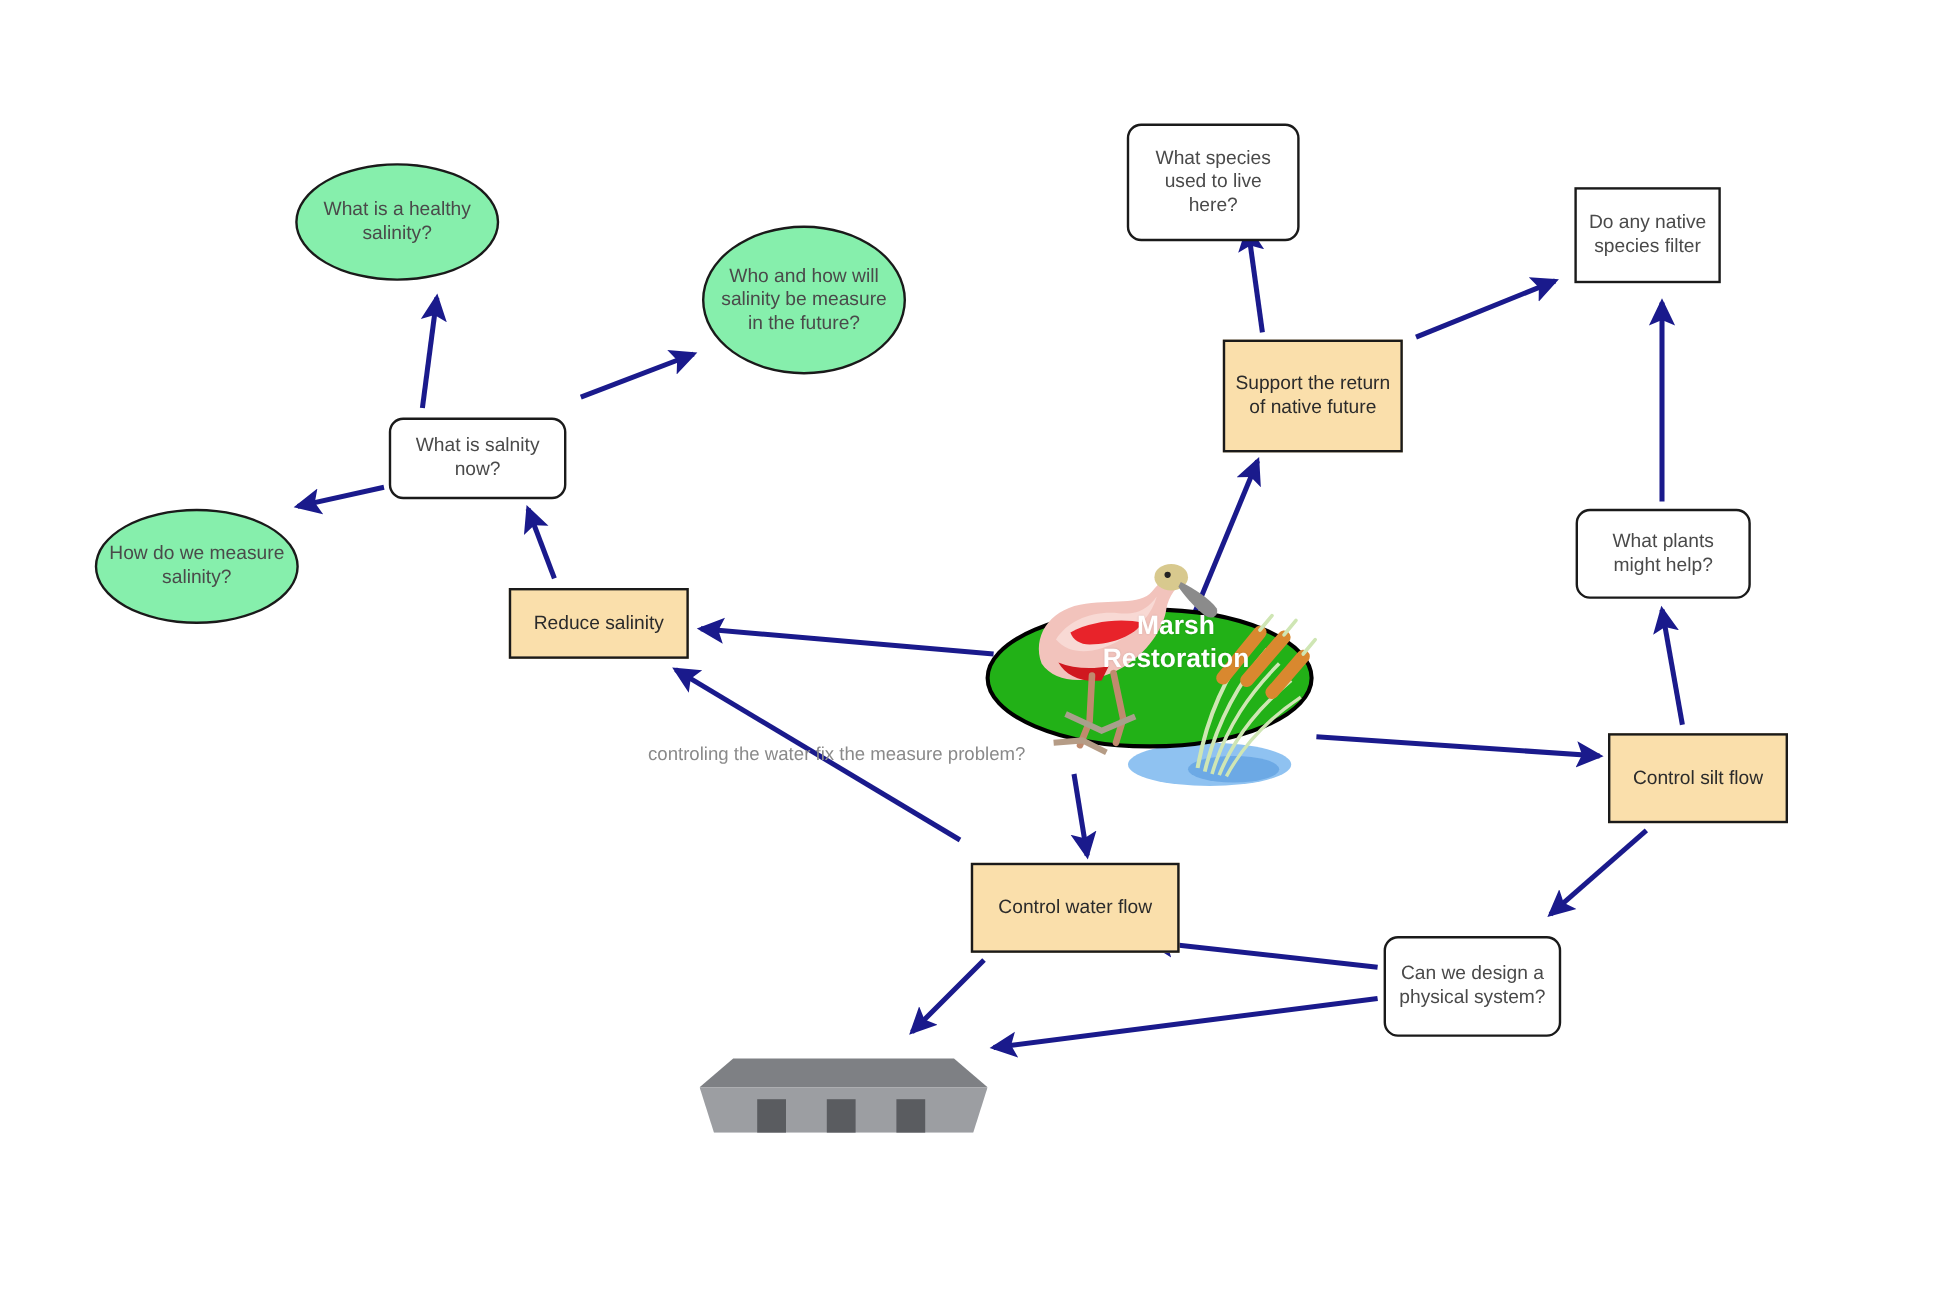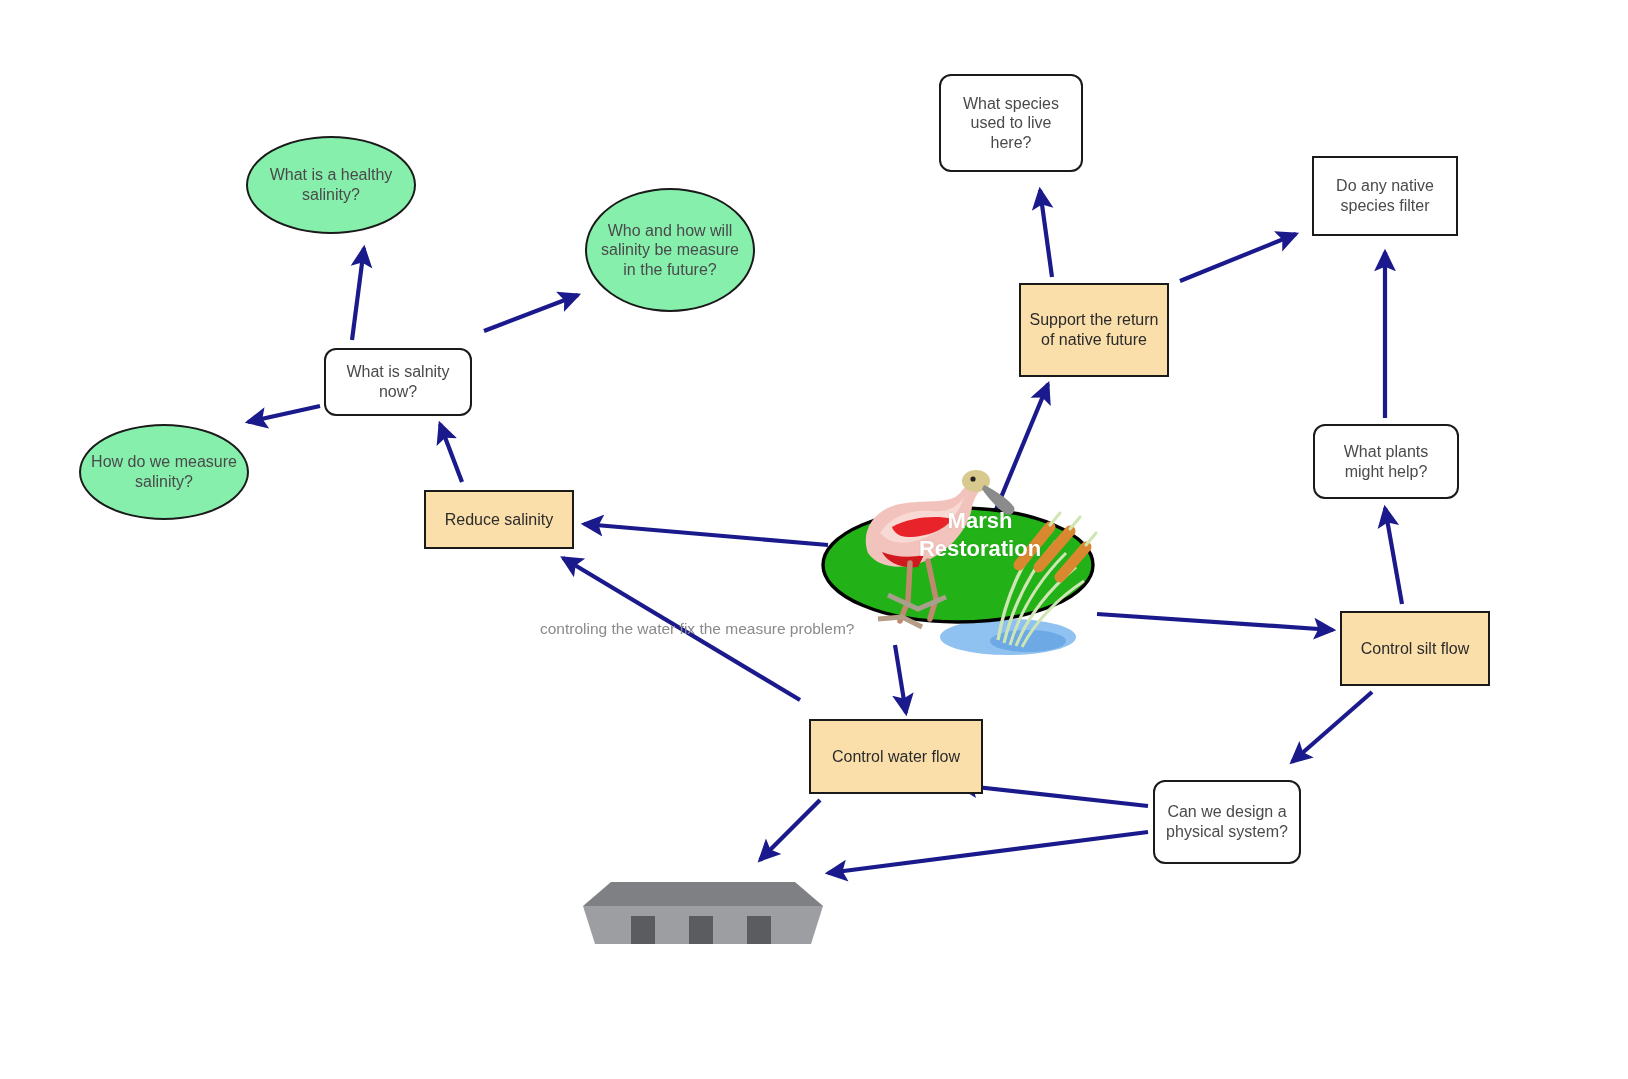--- a/index.html
+++ b/index.html
@@ -209,27 +209,27 @@
       </div>
       <div class="node oval" style="left: 79px; top: 424px; width: 170px; height: 96px;">
         <span>How do we measure salinity?</span>
       </div>
       <div class="node rect action" style="left: 424px; top: 490px; width: 150px; height: 59px;">
         <span>Reduce salinity</span>
       </div>
       <div class="node rect action" style="left: 799px; top: 719px; width: 174px; height: 75px; margin-left: 10px;">
         <span>Control water flow</span>
       </div>
-      <div class="node round" style="left: 939px; top: 74px; width: 144px; height: 98px;">
+      <div class="node round" style="left: 939px; top: 103px; width: 144px; height: 98px;">
         <span>What species used to live here?</span>
       </div>
       <div class="node rect action" style="left: 1019px; top: 283px; width: 150px; height: 94px;">
         <span>Support the return of native future</span>
       </div>
-      <div class="node rect" style="left: 1312px; top: 156px; width: 146px; height: 80px;">
+      <div class="node rect" style="left: 1312px; top: 156px; width: 122px; height: 80px;">
         <span>Do any native species filter</span>
       </div>
       <div class="node round" style="left: 1313px; top: 424px; width: 146px; height: 75px;">
         <span>What plants might help?</span>
       </div>
       <div class="node rect action" style="left: 1340px; top: 611px; width: 150px; height: 75px;">
         <span>Control silt flow</span>
       </div>
       <div class="node round" style="left: 1153px; top: 780px; width: 148px; height: 84px;">
         <span>Can we design a physical system?</span>

